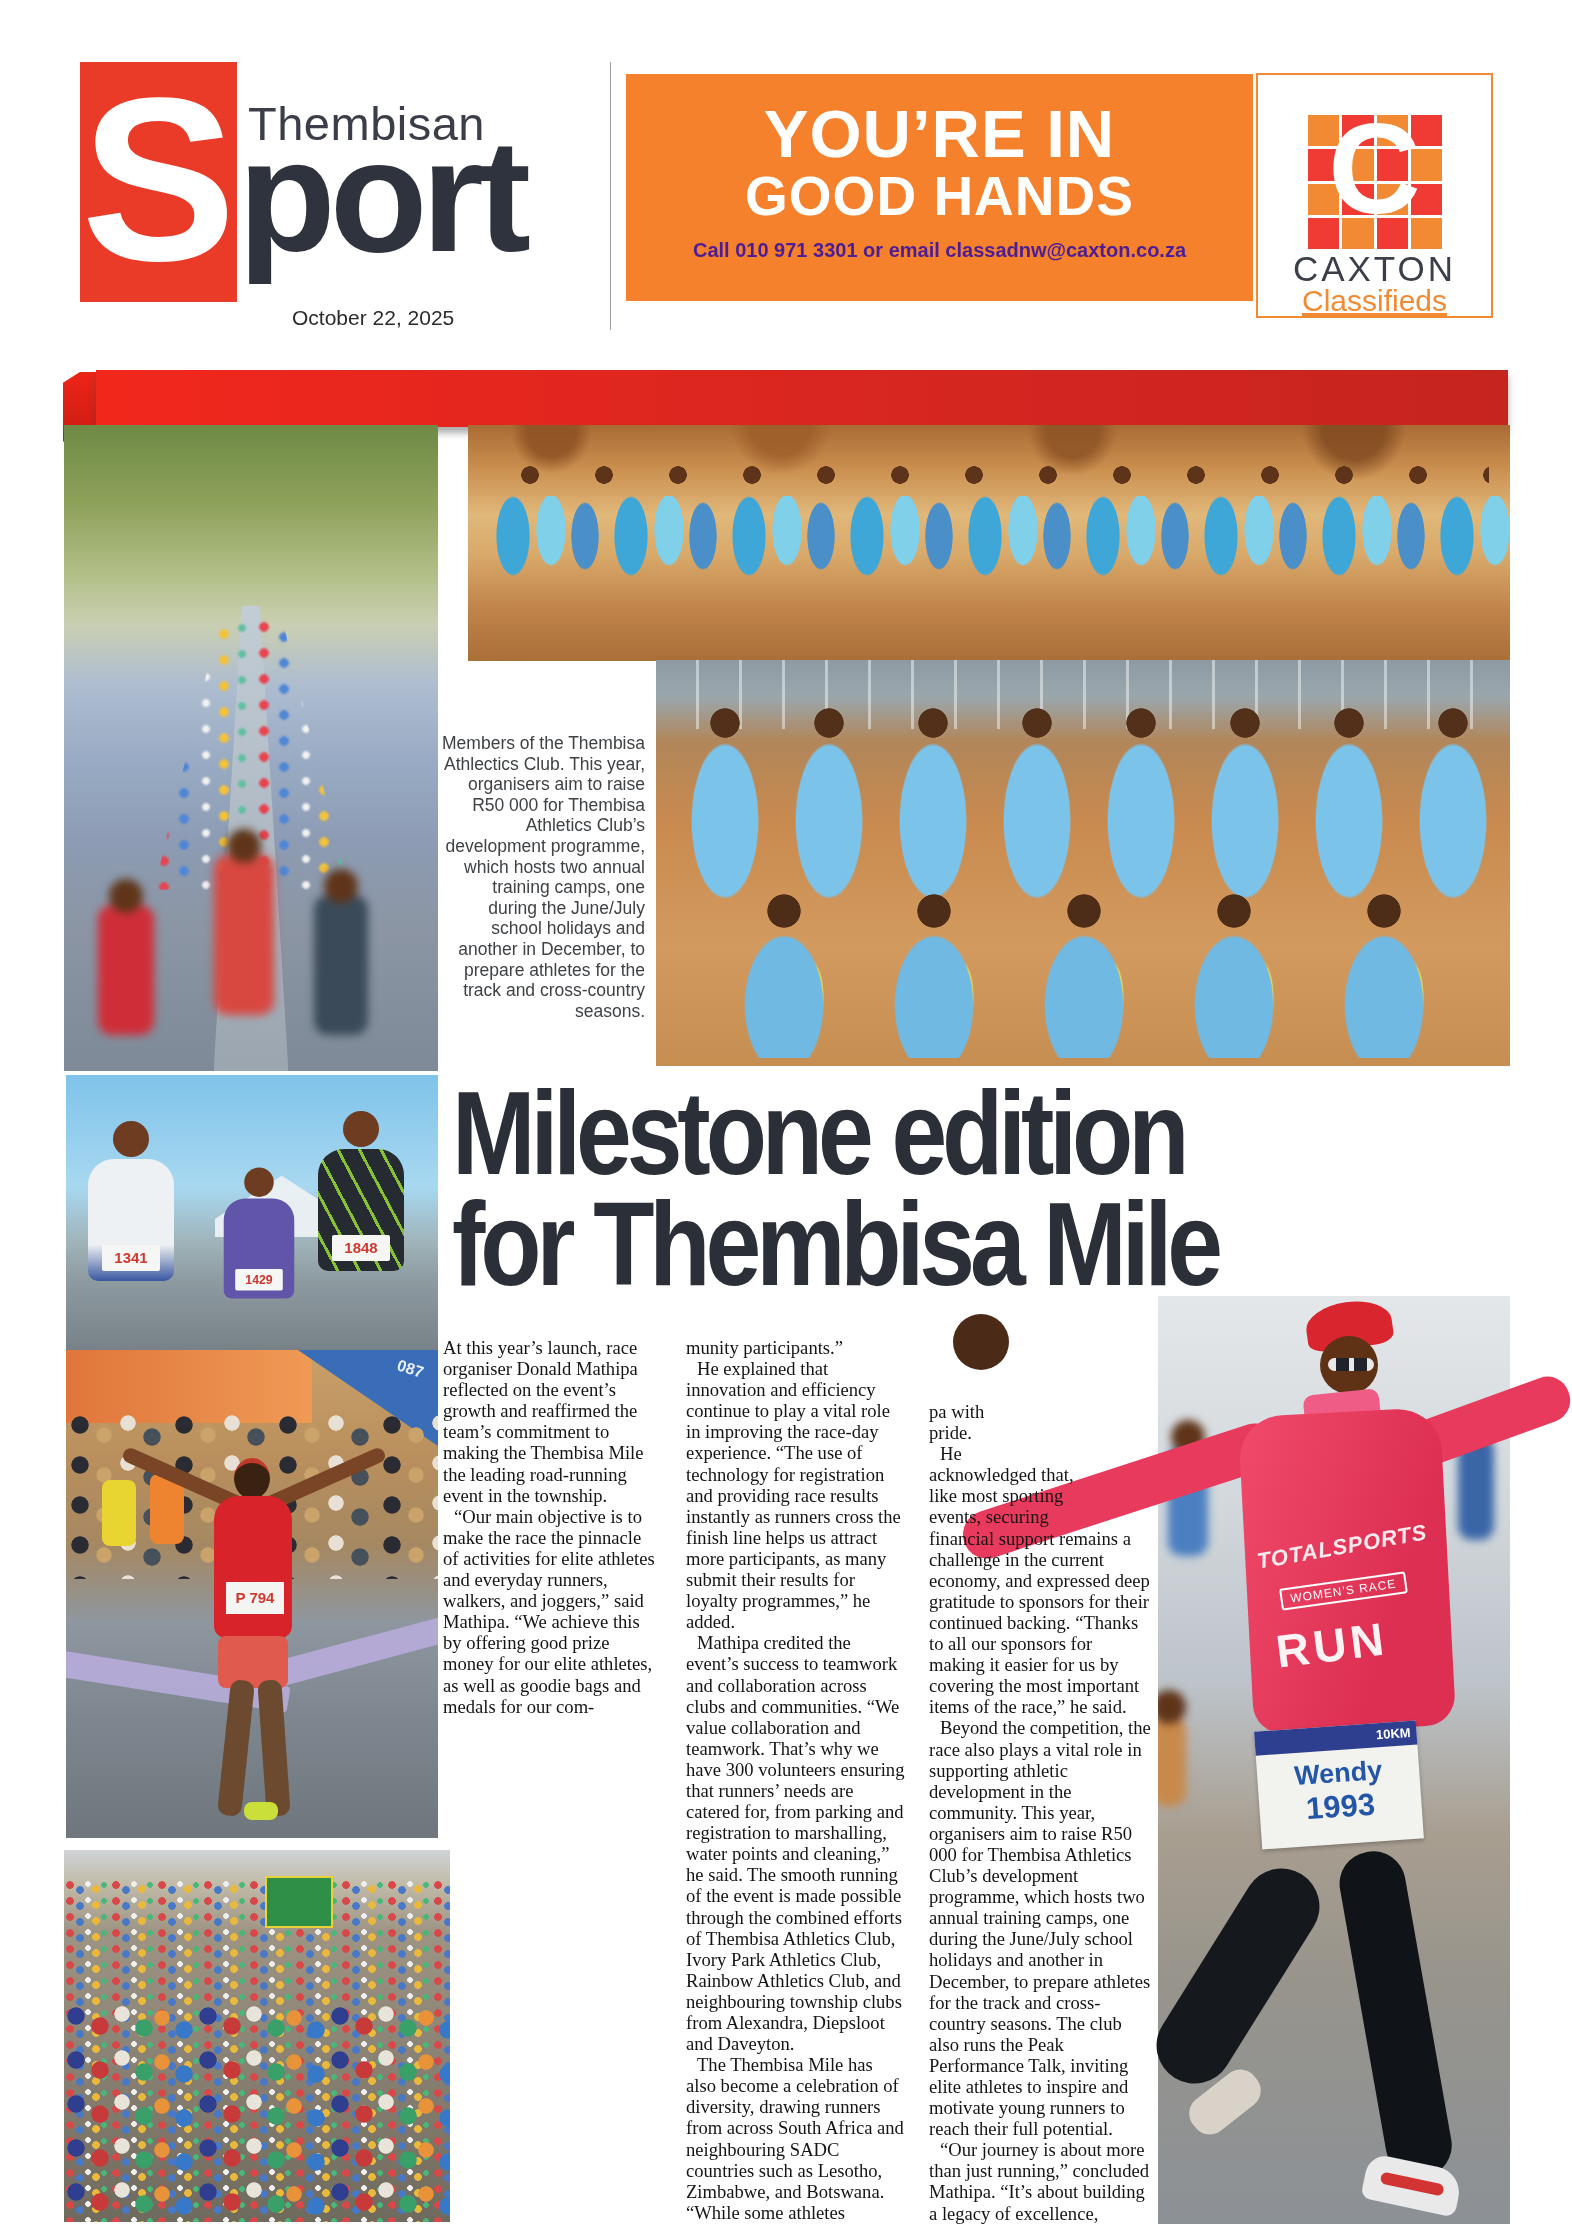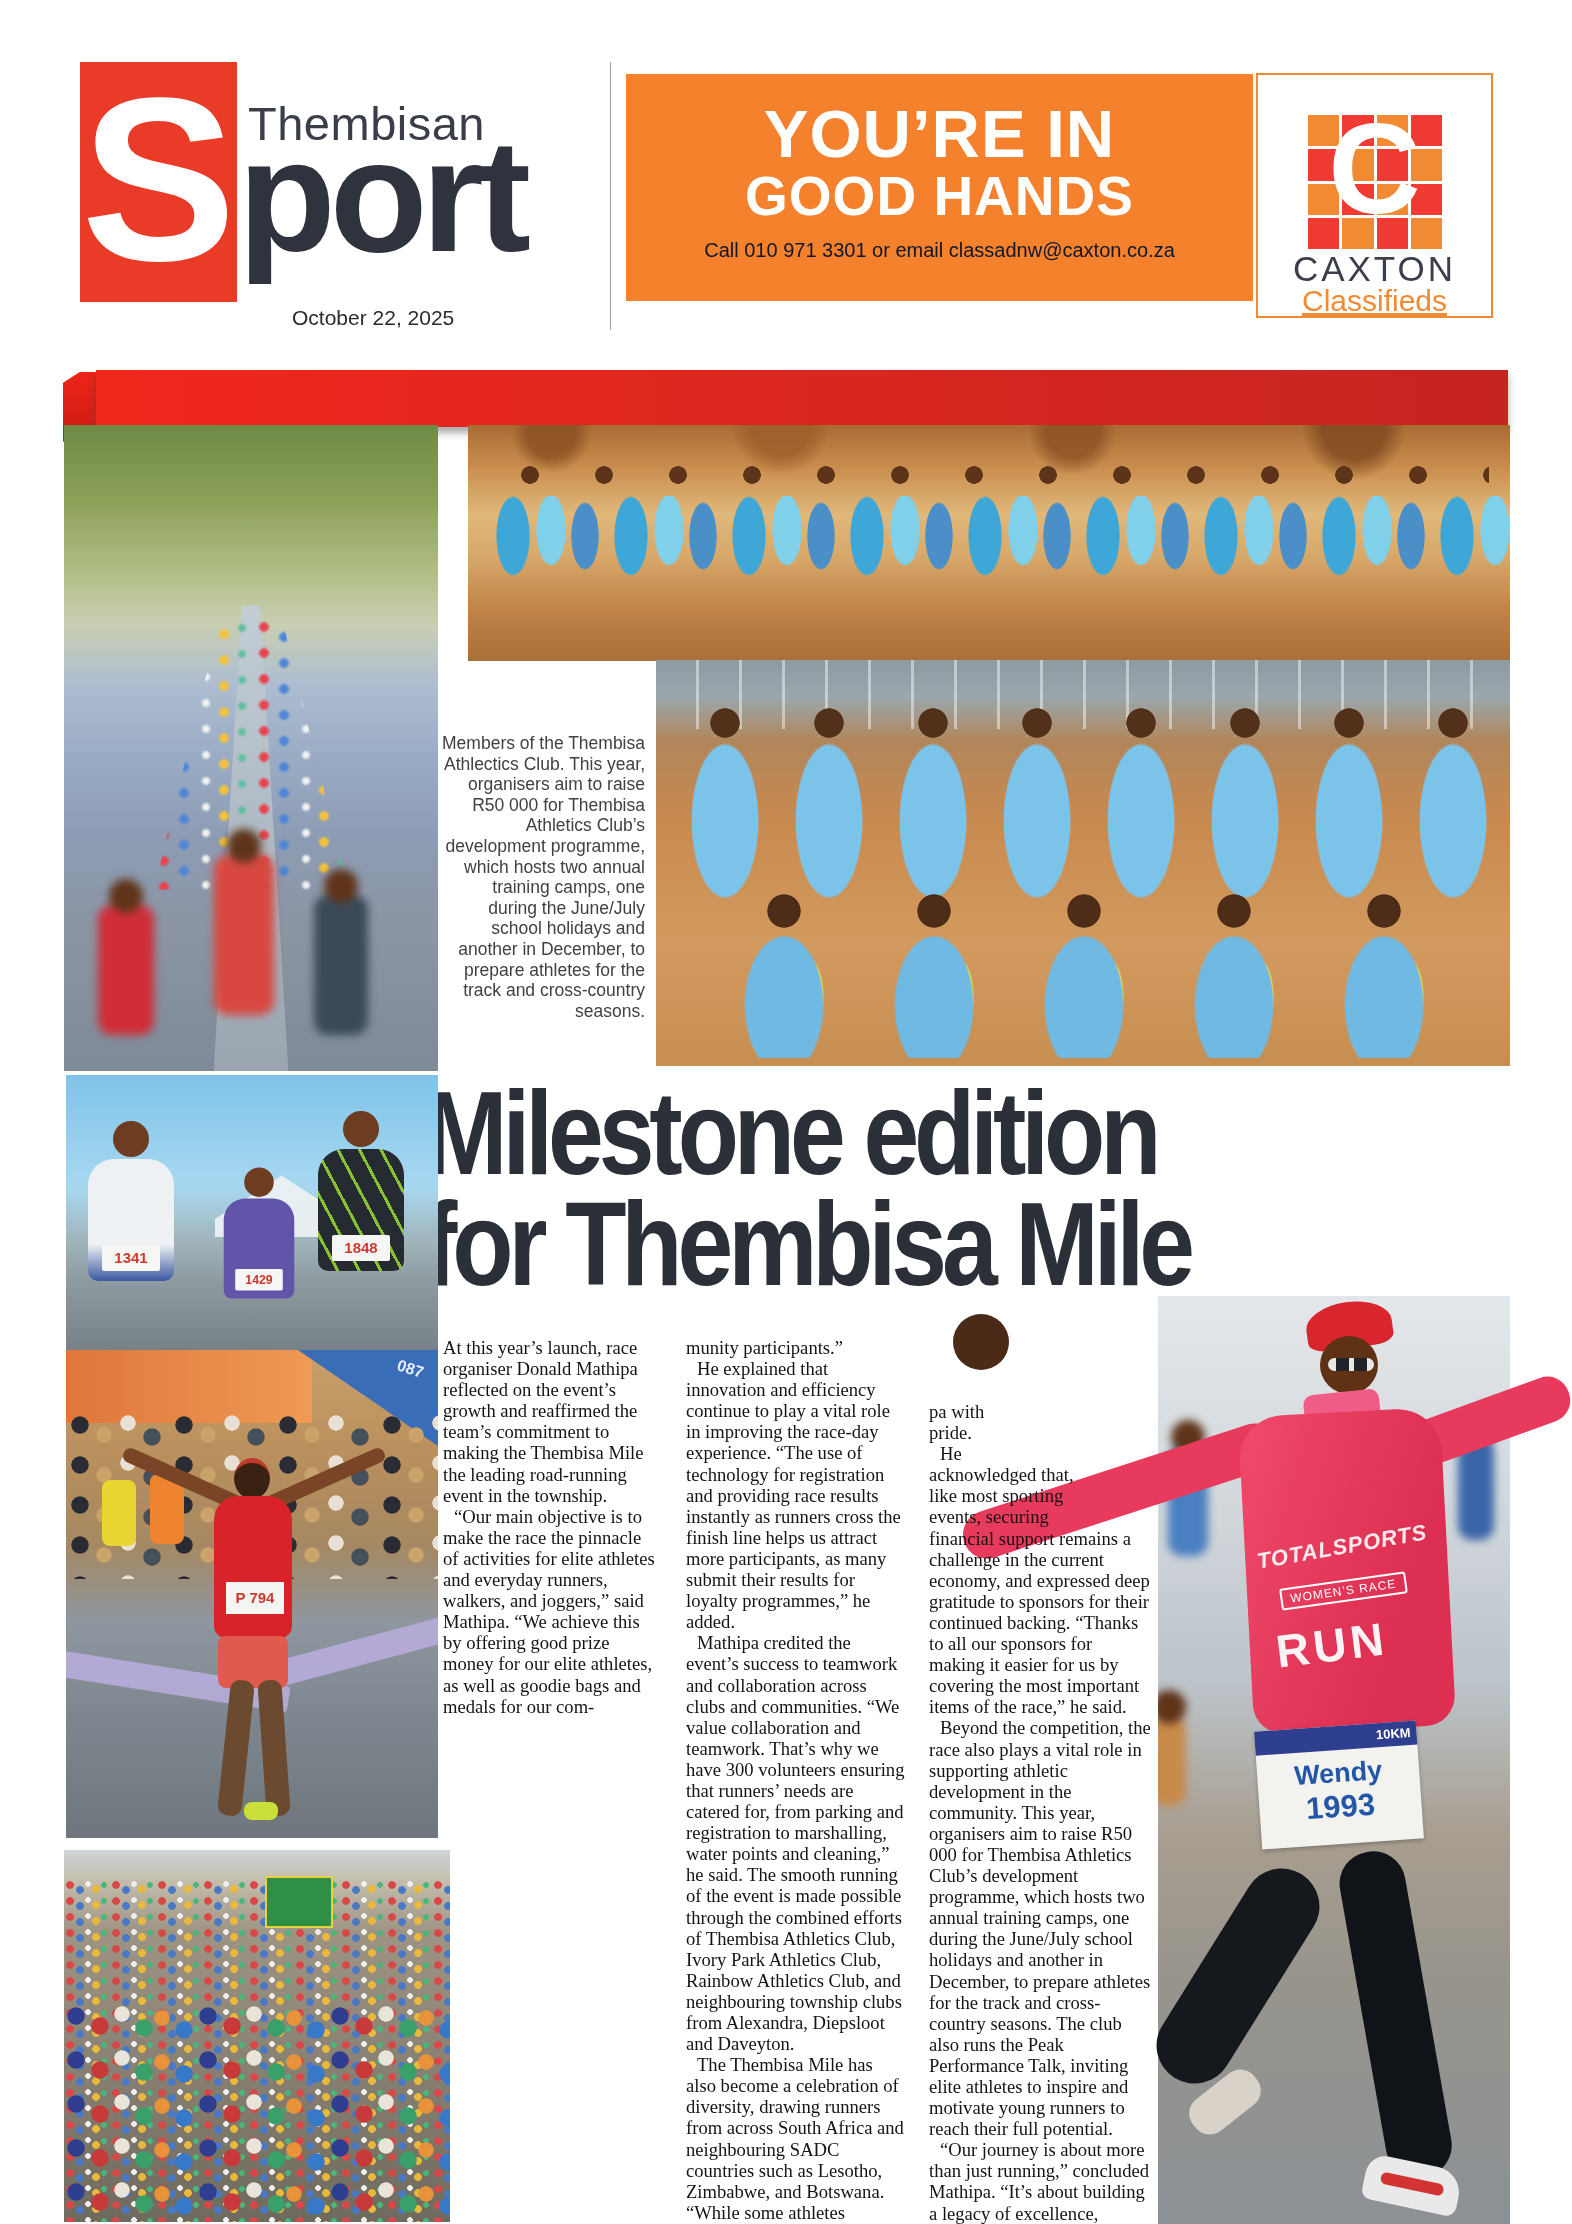--- a/index.html
+++ b/index.html
@@ -12,21 +12,21 @@
   .s-box span{display:block;text-align:center;font-size:232px;line-height:236px;font-weight:700;color:#fff;}
   .brand-top{left:248px;top:96px;font-size:47px;color:#3A3E48;letter-spacing:0.5px;}
   .brand-bottom{left:238px;top:116px;font-size:160px;line-height:160px;font-weight:700;color:#2F333D;letter-spacing:-6px;}
   .masthead-date{left:292px;top:306px;font-size:21px;color:#2b2b2b;}
   .header-divider{left:610px;top:62px;width:1px;height:268px;background:#9aa0a6;}
 
   
   .ad-banner{left:626px;top:74px;width:627px;height:227px;background:#F5812D;text-align:center;color:#fff;}
   .ad-line1{margin-top:26px;font-size:67px;font-weight:700;line-height:1;letter-spacing:1px;}
   .ad-line2{font-size:55px;font-weight:700;line-height:1.08;letter-spacing:1px;}
-  .ad-contact{margin-top:13px;font-size:20px;font-weight:400;color:#0f172a;}
+  .ad-contact{margin-top:13px;font-size:20px;font-weight:700;color:#4c1d95;}
 
   
   .caxton-box{left:1256px;top:73px;width:237px;height:245px;background:#fff;border:2px solid #F18A33;box-sizing:border-box;}
   .caxton-grid{position:absolute;left:50px;top:40px;width:134px;height:134px;display:grid;
                grid-template-columns:repeat(4,1fr);grid-template-rows:repeat(4,1fr);gap:3px;}
   .caxton-grid i{display:block;}
   .caxton-grid i.o{background:#F18A33;} .caxton-grid i.r{background:#EF3B33;}
   .caxton-c{position:absolute;left:0;top:30px;width:100%;text-align:center;
             font-size:128px;line-height:128px;font-weight:700;color:#fff;}
   .caxton-name{position:absolute;left:0;top:174px;width:100%;text-align:center;font-size:35px;color:#3B3F4A;letter-spacing:3px;font-weight:400;}
@@ -140,21 +140,21 @@
       radial-gradient(circle 9px at 120px 24px,#3878c8 92%,transparent);
     background-size:132px 44px;}
   .flag{position:absolute;left:52%;top:7%;width:64px;height:48px;background:#2f8f46;border:2px solid #e8d23a;}
 
   .ph-wendy{left:1158px;top:1296px;width:352px;height:928px;overflow:visible;}
   .wendy-bg{position:absolute;inset:0;overflow:hidden;
     background:linear-gradient(180deg,#e4e7ea 0,#d2d8dc 22%,#bcc3c9 42%,#a89e90 58%,#97948c 74%,#8c9196 100%);}
   .w{position:absolute;}
 
   
-  .headline{left:424px;top:1078px;width:980px;color:#2B2F38;}
+  .headline{left:452px;top:1078px;width:980px;color:#2B2F38;}
   .headline div{font-size:118px;line-height:111px;font-weight:700;letter-spacing:-6px;
                 transform:scaleX(.85);transform-origin:0 0;white-space:nowrap;}
 
   
   .caption{left:441px;top:733px;width:204px;text-align:right;font-size:17.5px;line-height:20.6px;color:#3F4245;}
 
   
   .bodycol{position:absolute;top:1337px;font-family:"Liberation Serif",serif;font-size:18.6px;line-height:21.1px;color:#141414;}
   .bodycol p{margin:0;}
   .bodycol p + p{text-indent:11px;}

